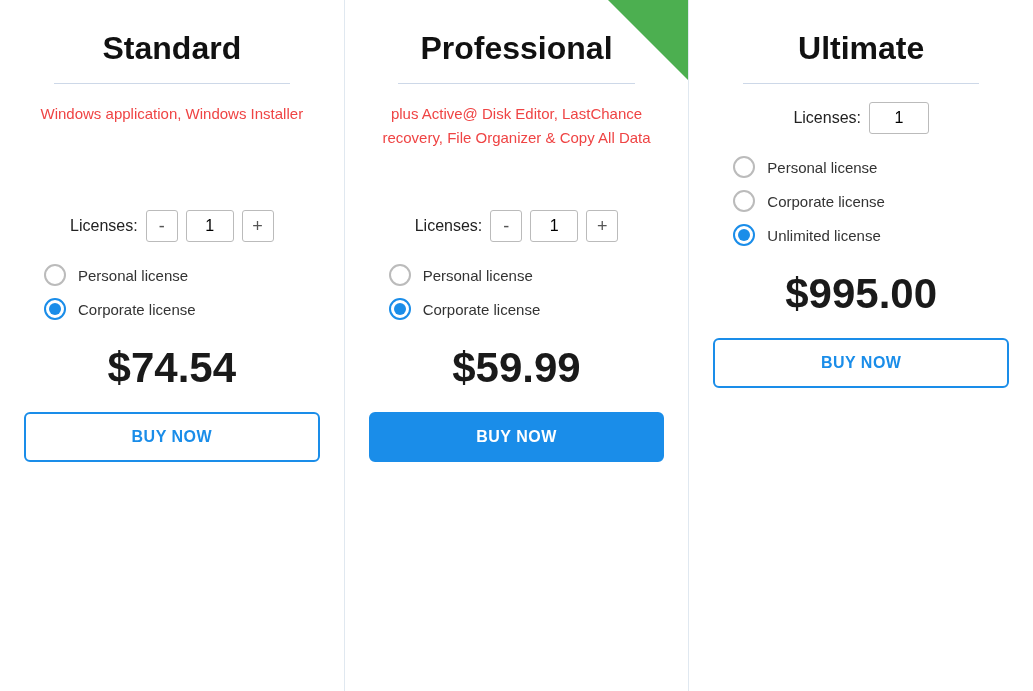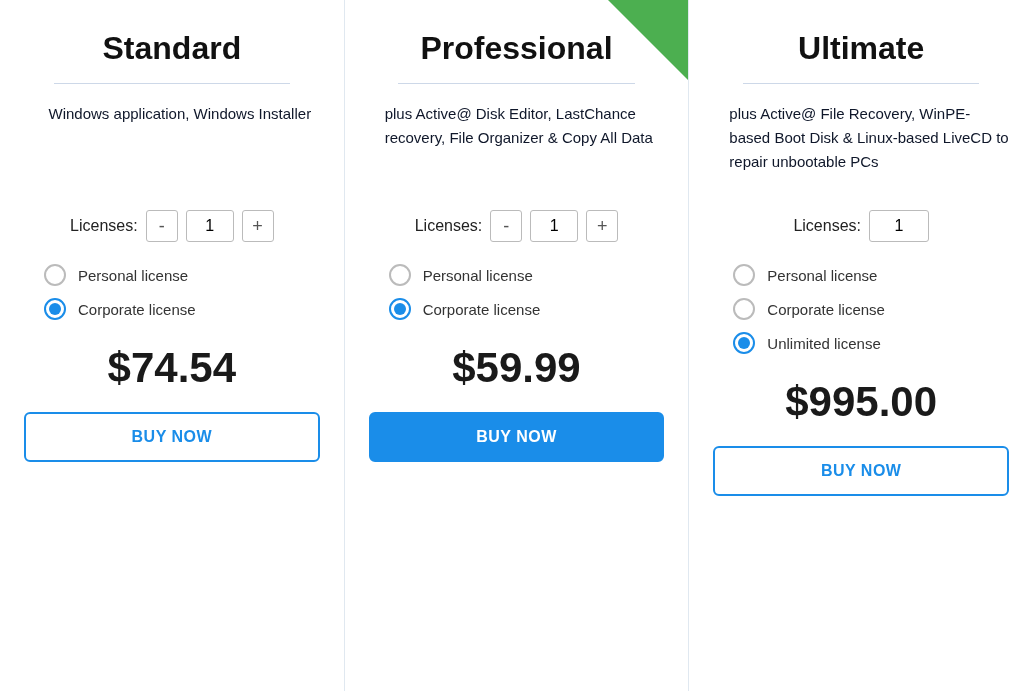--- a/index.html
+++ b/index.html
@@ -39,25 +39,25 @@
       text-align: center;
     }
     .plan-divider {
       width: 80%;
       border: none;
       border-top: 1px solid #cdd8e8;
       margin-bottom: 18px;
     }
     .plan-description {
       font-size: 15px;
-      color: #0f172a;
+      color: #ef4444;
+      text-align: center;
       line-height: 1.6;
       min-height: 90px;
       margin-bottom: 18px;
-      margin-left: 16px;
     }
     .licenses-row {
       display: flex;
       align-items: center;
       margin-bottom: 22px;
       gap: 8px;
     }
     .licenses-label {
       font-size: 16px;
       color: #222;
@@ -219,21 +219,20 @@
           </div>
           <span>Corporate license</span>
         </div>
       </div>
       <div class="price">$59.99</div>
       <button class="buy-btn buy-btn-filled">BUY NOW</button>
     </div>
     <div class="plan">
       <div class="plan-title">Ultimate</div>
       <hr class="plan-divider">
-      <div class="plan-description">plus Active@ File Recovery, WinPE-based Boot Disk &amp; Linux-based LiveCD to repair unbootable PCs</div>
       <div class="licenses-row">
         <span class="licenses-label">Licenses:</span>
         <input class="qty-input-no-btn" type="text" value="1" style="">
       </div>
       <div class="license-options">
         <div class="license-option">
           <div class="radio-outer"></div>
           <span>Personal license</span>
         </div>
         <div class="license-option">

